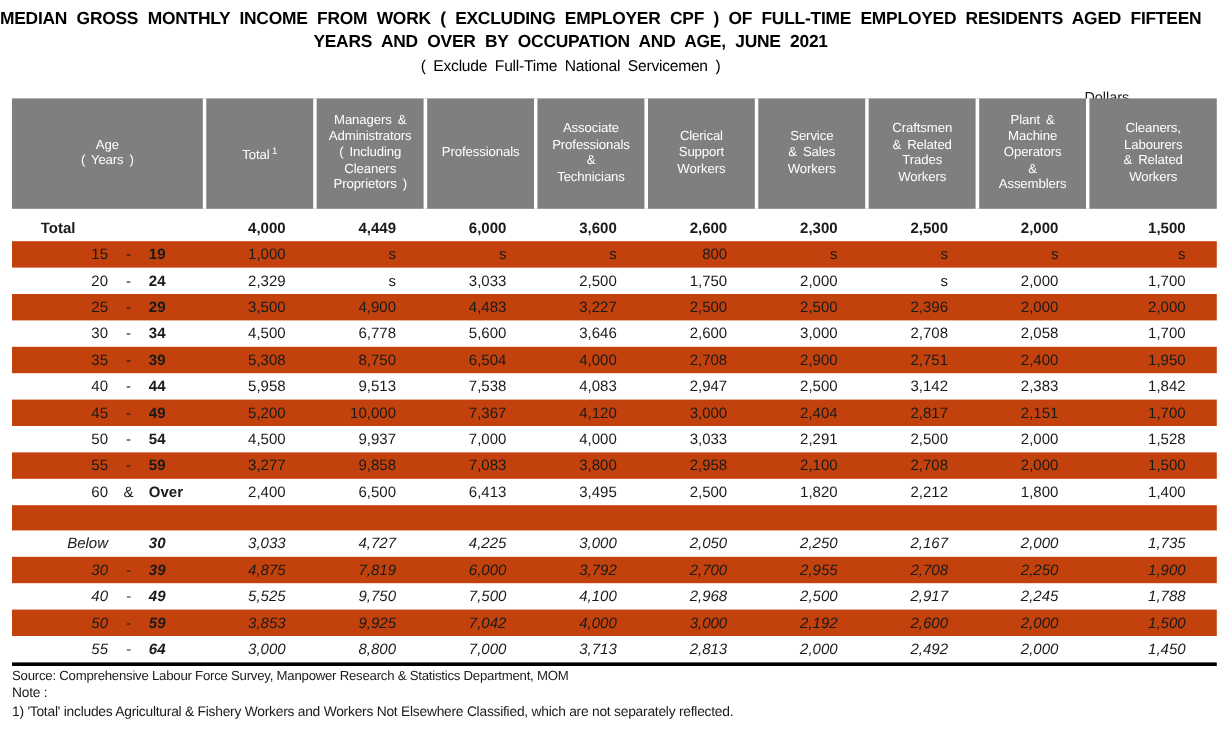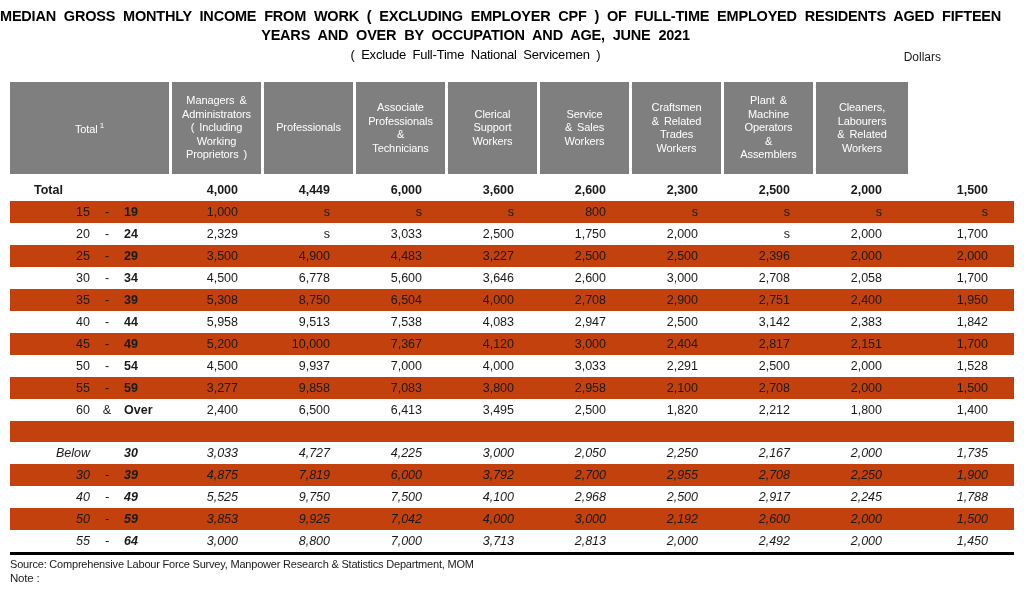--- a/index.html
+++ b/index.html
@@ -15,21 +15,21 @@
   .title-block { padding-top: 7px; text-align: center; color: #000; }
   .title-line {
     font-weight: bold; font-size: 14.5px; line-height: 19px;
     letter-spacing: -0.2px; word-spacing: 4px; white-space: nowrap;
   }
   .subtitle {
     font-size: 13px; line-height: 17px; margin-top: 1px;
     letter-spacing: -0.2px; word-spacing: 3px;
   }
   .unit-label {
-    position: absolute; top: 50px; right: 10px;
+    position: absolute; top: 74px; right: 10px;
     font-size: 12px; color: #1a1a1a;
   }
 
   .table-wrap { position: absolute; left: 10px; top: 82px; width: 1004px; }
 
   .thead { display: grid; grid-template-columns: 162px repeat(8, 92px) 1fr; }
   .th {
     background: #7f7f7f; color: #ffffff;
     height: 92px; border-right: 3px solid #ffffff;
     display: flex; flex-direction: column; justify-content: center; align-items: center;
@@ -72,27 +72,31 @@
     <div class="title-line">MEDIAN GROSS MONTHLY INCOME FROM WORK ( EXCLUDING EMPLOYER CPF ) OF FULL-TIME EMPLOYED RESIDENTS AGED FIFTEEN</div>
     <div class="title-line">YEARS AND OVER BY OCCUPATION AND AGE, JUNE 2021</div>
     <div class="subtitle">( Exclude Full-Time National Servicemen )</div>
   </div>
 
   <div class="unit-label">Dollars</div>
 
   <div class="table-wrap">
     <div class="thead">
         <div class="th">
+          <div>Age</div>
+          <div>( Years )</div>
+        </div>
+        <div class="th">
           <div>Total<sup>1</sup></div>
         </div>
         <div class="th">
           <div>Managers  &amp;</div>
           <div>Administrators</div>
           <div>( Including</div>
-          <div>Working</div>
+          <div>Cleaners</div>
           <div>Proprietors )</div>
         </div>
         <div class="th">
           <div>Professionals</div>
         </div>
         <div class="th">
           <div>Associate</div>
           <div>Professionals</div>
           <div>&amp;</div>
           <div>Technicians</div>
@@ -380,15 +384,16 @@
           <div class="td td-num">2,813</div>
           <div class="td td-num">2,000</div>
           <div class="td td-num">2,492</div>
           <div class="td td-num">2,000</div>
           <div class="td td-num">1,450</div>
         </div>
       </div>
     <div class="source-line">Source:  Comprehensive Labour Force Survey, Manpower Research &amp; Statistics Department, MOM</div>
     <div class="note-block">
       <div class="note-label">Note :</div>
+      <div class="note-text">1) 'Total' includes Agricultural &amp; Fishery Workers and Workers Not Elsewhere Classified, which are not separately reflected.</div>
     </div>
   </div>
 </div>
 
 </body></html>

